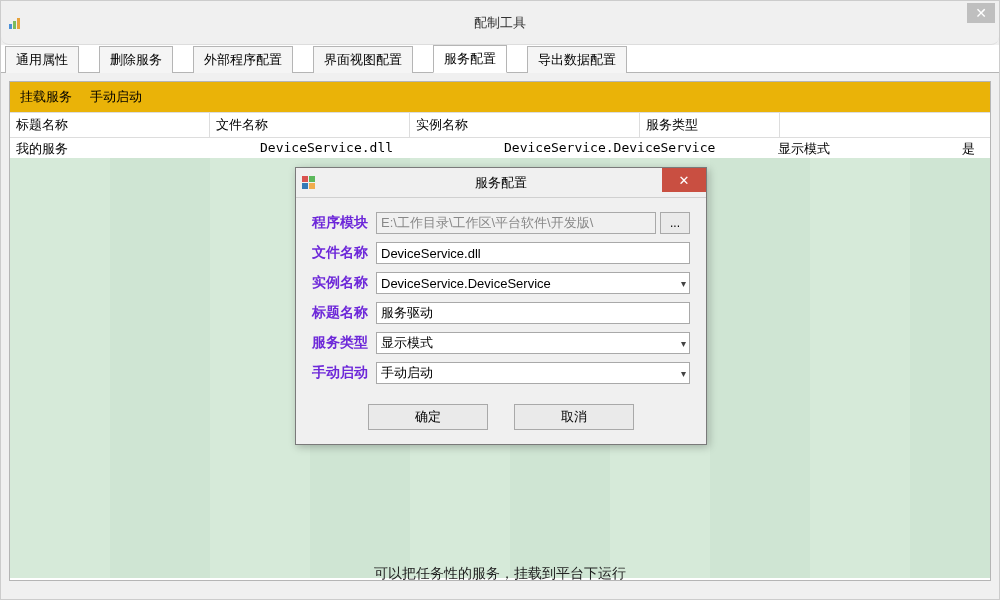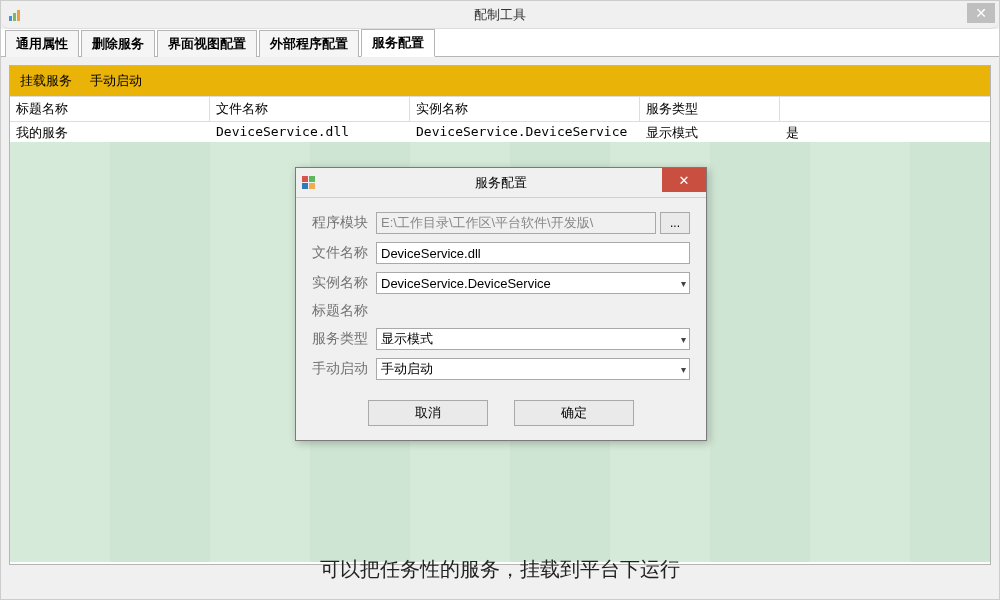--- a/index.html
+++ b/index.html
@@ -13,21 +13,21 @@
   position: relative;
 }
 .main-window {
   width: 1000px;
   height: 600px;
   background: #f0f0f0;
   border: 1px solid #ccc;
   position: relative;
 }
 .titlebar {
-  height: 28px;
+  height: 44px;
   background: #f0f0f0;
   display: flex;
   align-items: center;
   position: relative;
   border-bottom: 1px solid #ddd;
   border-radius: 8px;
 }
 .titlebar-icon {
   width: 16px; height: 16px;
   margin-left: 6px;
@@ -49,24 +49,23 @@
   align-items: center;
   justify-content: center;
   font-size: 14px;
   cursor: pointer;
 }
 .tabbar {
   display: flex;
   background: #fff;
   border-bottom: 1px solid #b5b5b5;
   padding: 2px 4px 0 4px;
-  gap: 2px;
+  gap: 20px;
   height: 28px;
   align-items: flex-end;
-  font-weight: bold;
 }
 .tab {
   padding: 4px 10px;
   border: 1px solid #b5b5b5;
   border-bottom: none;
   background: #f5f5f5;
   font-size: 13px;
   cursor: pointer;
   position: relative;
   top: 1px;
@@ -107,20 +106,21 @@
   border-right: 1px solid #ddd;
 }
 .grid-body {
   background: #d6ead9;
   height: 440px;
   position: relative;
 }
 .grid-row {
   display: flex;
   background: #fff;
+  gap: 44px;
 }
 .grid-row .cell {
   padding: 2px 6px;
   font-family: "SimSun", monospace;
   font-size: 13px;
 }
 .grid-stripes {
   position: absolute;
   top: 20px; left: 0; right: 0; bottom: 0;
   background: repeating-linear-gradient(
@@ -132,21 +132,21 @@
 .col-title { width: 200px; }
 .col-file  { width: 200px; }
 .col-inst  { width: 230px; }
 .col-type  { width: 140px; }
 .col-auto  { width: 160px; flex: 1; }
 .footer-text {
   position: absolute;
   bottom: 16px;
   left: 0; right: 0;
   text-align: center;
-  font-size: 20px;
+  font-size: 14px;
   color: #222;
 }
 
 .dialog {
   position: absolute;
   left: 294px;
   top: 166px;
   width: 412px;
   background: #f0f0f0;
   border: 1px solid #7a7a7a;
@@ -185,22 +185,23 @@
   padding: 14px 16px 6px 16px;
 }
 .form-row {
   display: flex;
   align-items: center;
   margin-bottom: 8px;
 }
 .form-label {
   width: 64px;
   font-size: 14px;
-  color: #737373;
+  color: #6d28d9;
   flex-shrink: 0;
+  font-weight: bold;
 }
 .form-input, .form-select {
   flex: 1;
   height: 22px;
   border: 1px solid #a9a9a9;
   background: #fff;
   padding: 0 4px;
   font-family: Liberation Sans, sans-serif;
   font-size: 13px;
 }
@@ -268,23 +269,24 @@
     </span>
     <div class="titlebar-title">配制工具</div>
     <div class="titlebar-close">
       <span>✕</span>
     </div>
   </div>
 
   <div class="tabbar">
     <div class="tab">通用属性</div>
     <div class="tab">删除服务</div>
+    <div class="tab">外部程序配置</div>
     <div class="tab">界面视图配置</div>
-    <div class="tab">外部程序配置</div>
     <div class="tab active">服务配置</div>
+    <div class="tab">导出数据配置</div>
   </div>
 
   <div class="tab-content">
     <div class="toolbar">
       <span class="toolbar-item">挂载服务</span>
       <span class="toolbar-item">手动启动</span>
     </div>
 
     <div class="grid">
       <div class="grid-header">
@@ -339,38 +341,39 @@
       <div class="form-row">
         <div class="form-label">实例名称</div>
         <div class="select-wrap">
           <input class="form-select" value="DeviceService.DeviceService" style="">
           <span class="select-arrow">▾</span>
         </div>
       </div>
 
       <div class="form-row">
         <div class="form-label">标题名称</div>
+        <input class="form-input" value="服务驱动" style="">
       </div>
 
       <div class="form-row">
         <div class="form-label">服务类型</div>
         <div class="select-wrap">
           <input class="form-select" value="显示模式" style="">
           <span class="select-arrow">▾</span>
         </div>
       </div>
 
       <div class="form-row">
         <div class="form-label">手动启动</div>
         <div class="select-wrap">
           <input class="form-select" value="手动启动" style="">
           <span class="select-arrow">▾</span>
         </div>
       </div>
 
     </div>
     <div class="dialog-buttons">
+      <button class="dlg-btn">确定</button>
       <button class="dlg-btn">取消</button>
-      <button class="dlg-btn">确定</button>
     </div>
   </div>
 
 </div>
 
 </body></html>

